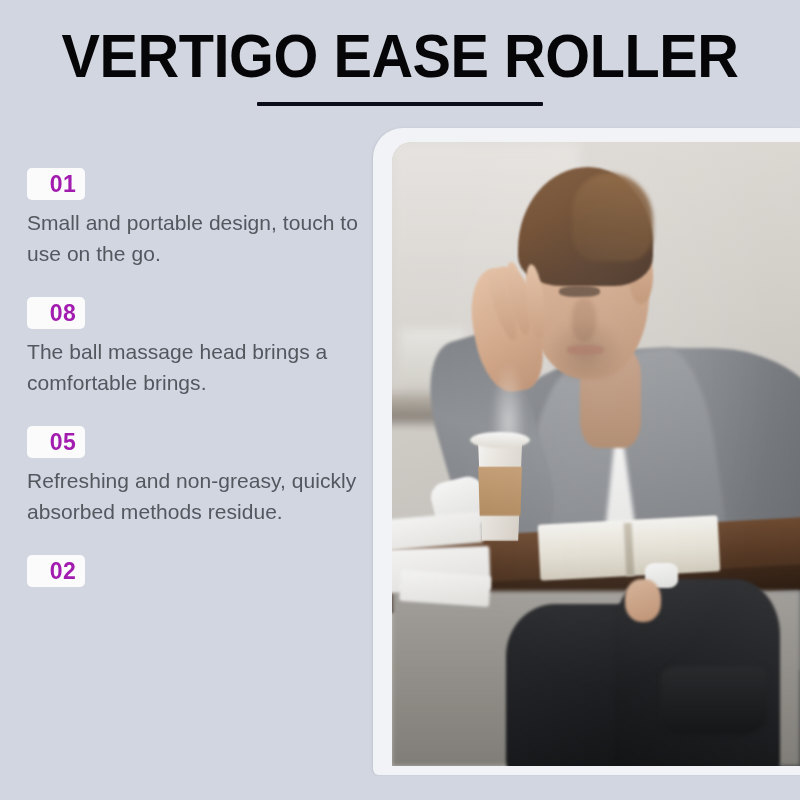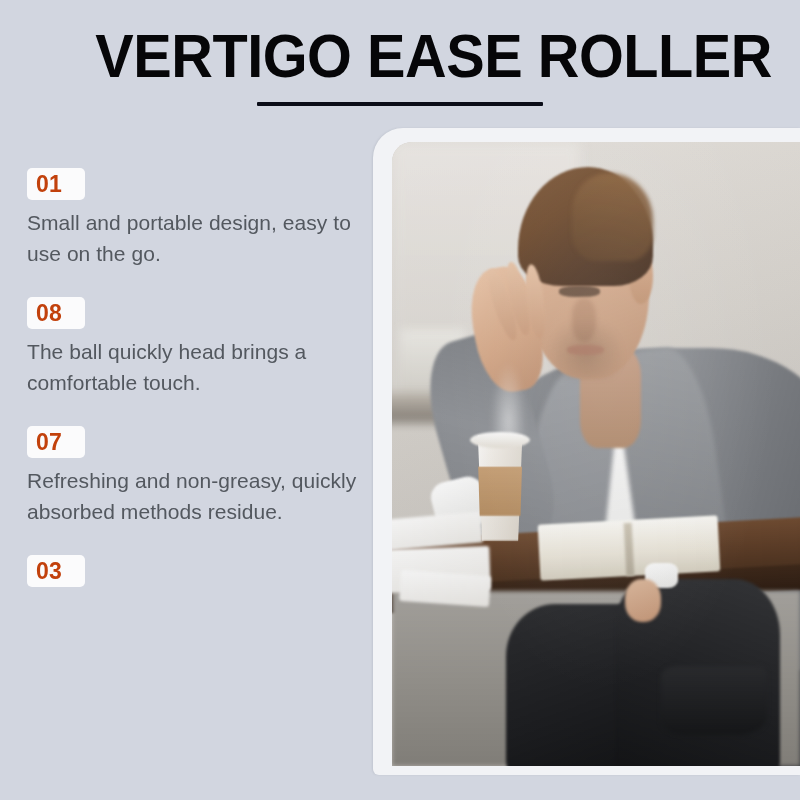--- a/index.html
+++ b/index.html
@@ -21,21 +21,21 @@
     inset: 0;
     background: #d2d6e0;
   }
 
   
   .title-block {
     position: absolute;
     left: 0;
     top: 22px;
     width: 800px;
-    text-align: right;
+    text-align: center;
   }
   .poster-title {
     font-family: "Liberation Sans Narrow", "Liberation Sans", sans-serif;
     font-size: 62px;
     line-height: 68px;
     font-weight: 700;
     letter-spacing: -0.5px;
     color: #060608;
     transform: scaleX(0.93);
     transform-origin: center;
@@ -57,29 +57,29 @@
     width: 336px;
   }
   .feature {
     margin-bottom: 28px;
   }
   .feature:last-child { margin-bottom: 0; }
 
   .feature-badge {
     display: inline-block;
     background: #fbfbfc;
-    color: #c2410c;
+    color: #a21caf;
     font-size: 23px;
     font-weight: 700;
     line-height: 32px;
     height: 32px;
     min-width: 40px;
     padding: 0 9px;
     border-radius: 5px;
-    text-align: left;
+    text-align: right;
     letter-spacing: 0.3px;
   }
   .feature-text {
     margin-top: 7px;
     font-size: 21px;
     line-height: 31px;
     color: #53585f;
     font-weight: 400;
     letter-spacing: 0.05px;
   }
@@ -440,35 +440,35 @@
 
   <div class="title-block">
     <div class="poster-title">VERTIGO EASE ROLLER</div>
     <div class="title-rule"></div>
   </div>
 
   <div class="features">
 
     <div class="feature">
       <div class="feature-badge">01</div>
-      <div class="feature-text">Small and portable design, easy to use on the go.</div>
+      <div class="feature-text">Small and portable design, touch to use on the go.</div>
     </div>
 
     <div class="feature">
       <div class="feature-badge">08</div>
-      <div class="feature-text">The ball quickly head brings a comfortable touch.</div>
+      <div class="feature-text">The ball massage head brings a comfortable brings.</div>
     </div>
 
     <div class="feature">
-      <div class="feature-badge">07</div>
+      <div class="feature-badge">05</div>
       <div class="feature-text">Refreshing and non-greasy, quickly absorbed methods residue.</div>
     </div>
 
     <div class="feature">
-      <div class="feature-badge">03</div>
+      <div class="feature-badge">02</div>
     </div>
 
   </div>
 
   <div class="photo-frame">
     <div class="photo">
       <div class="scene">
         <div class="wall"></div>
         <div class="wall-panel"></div>
         <div class="bg-object"></div>

